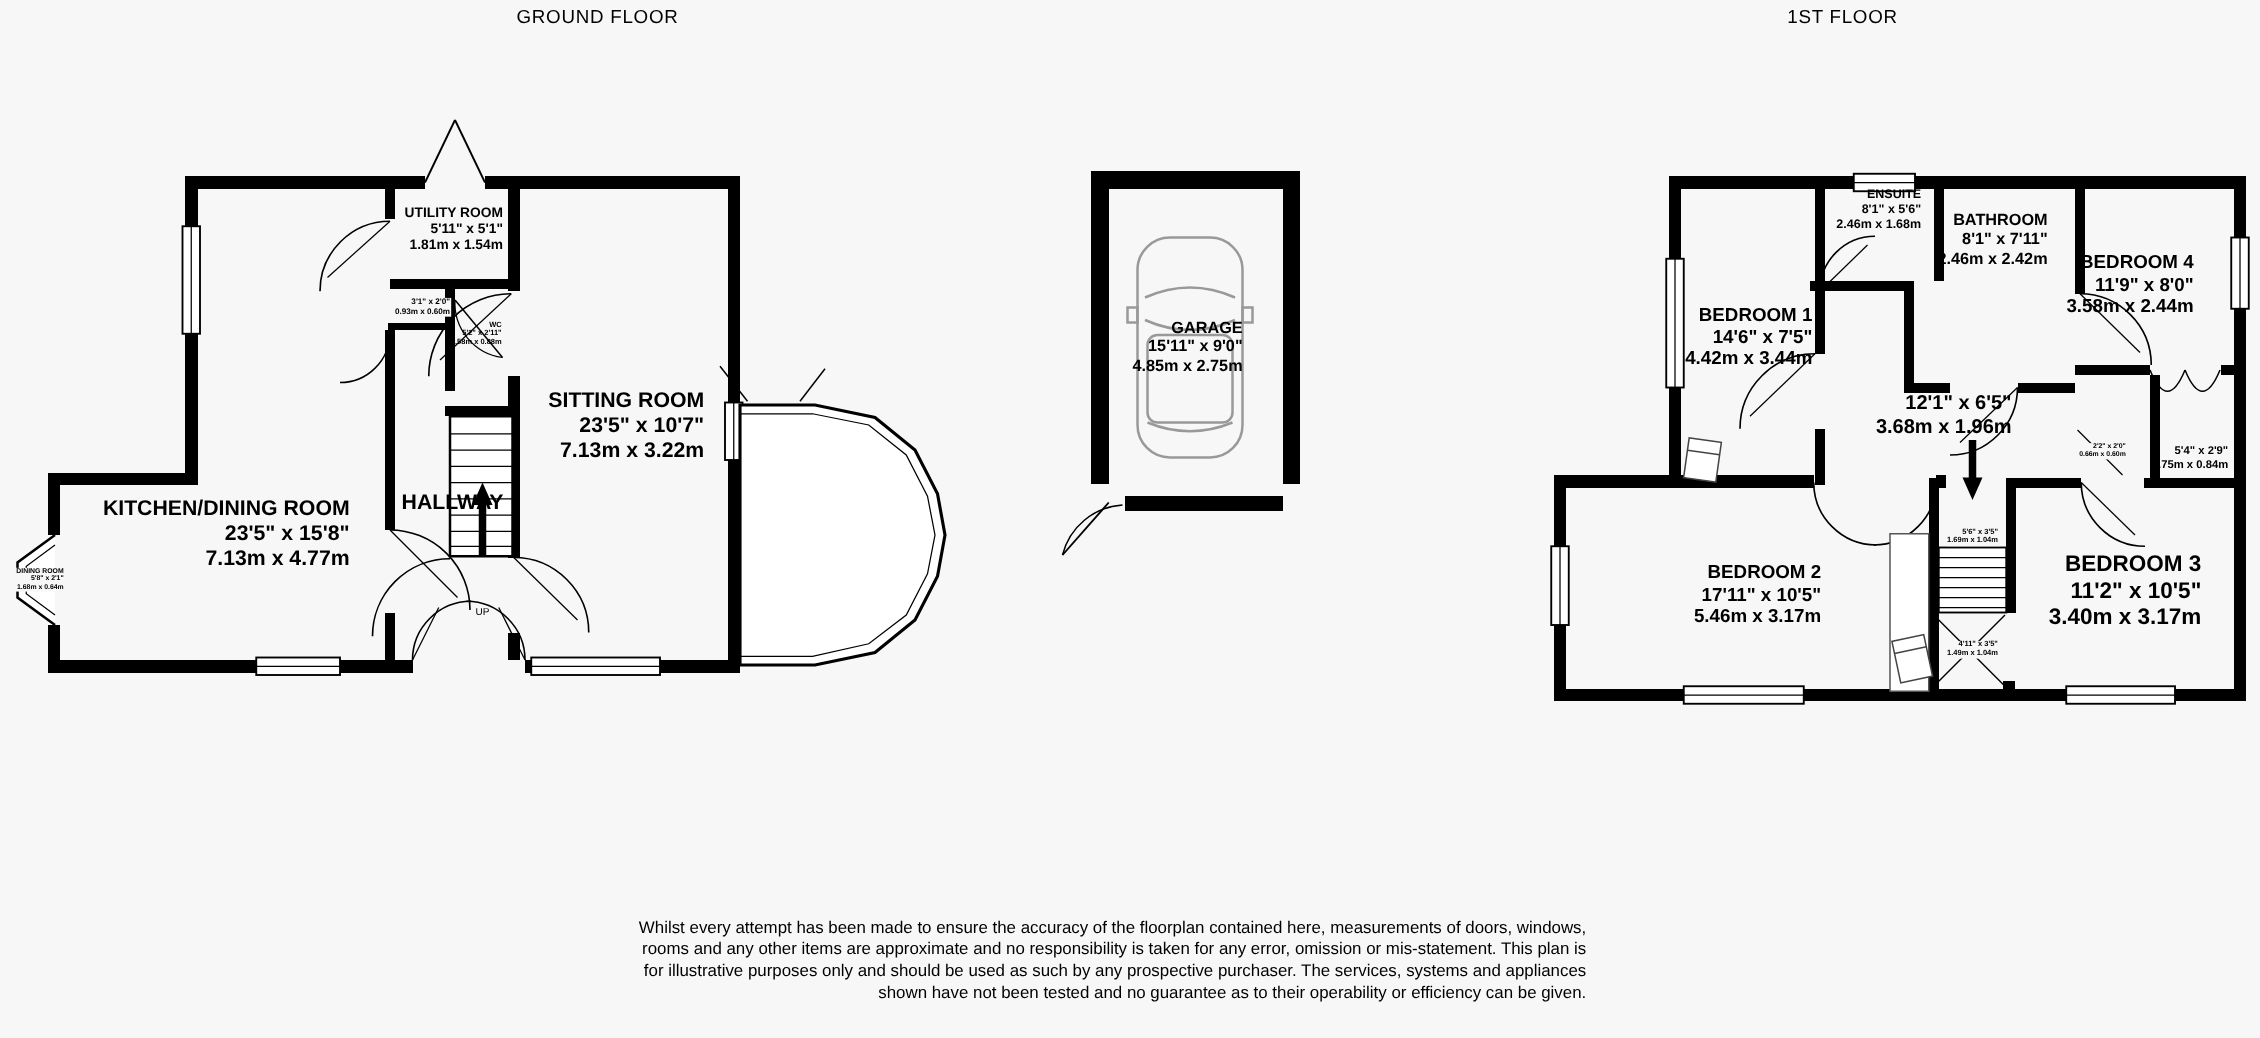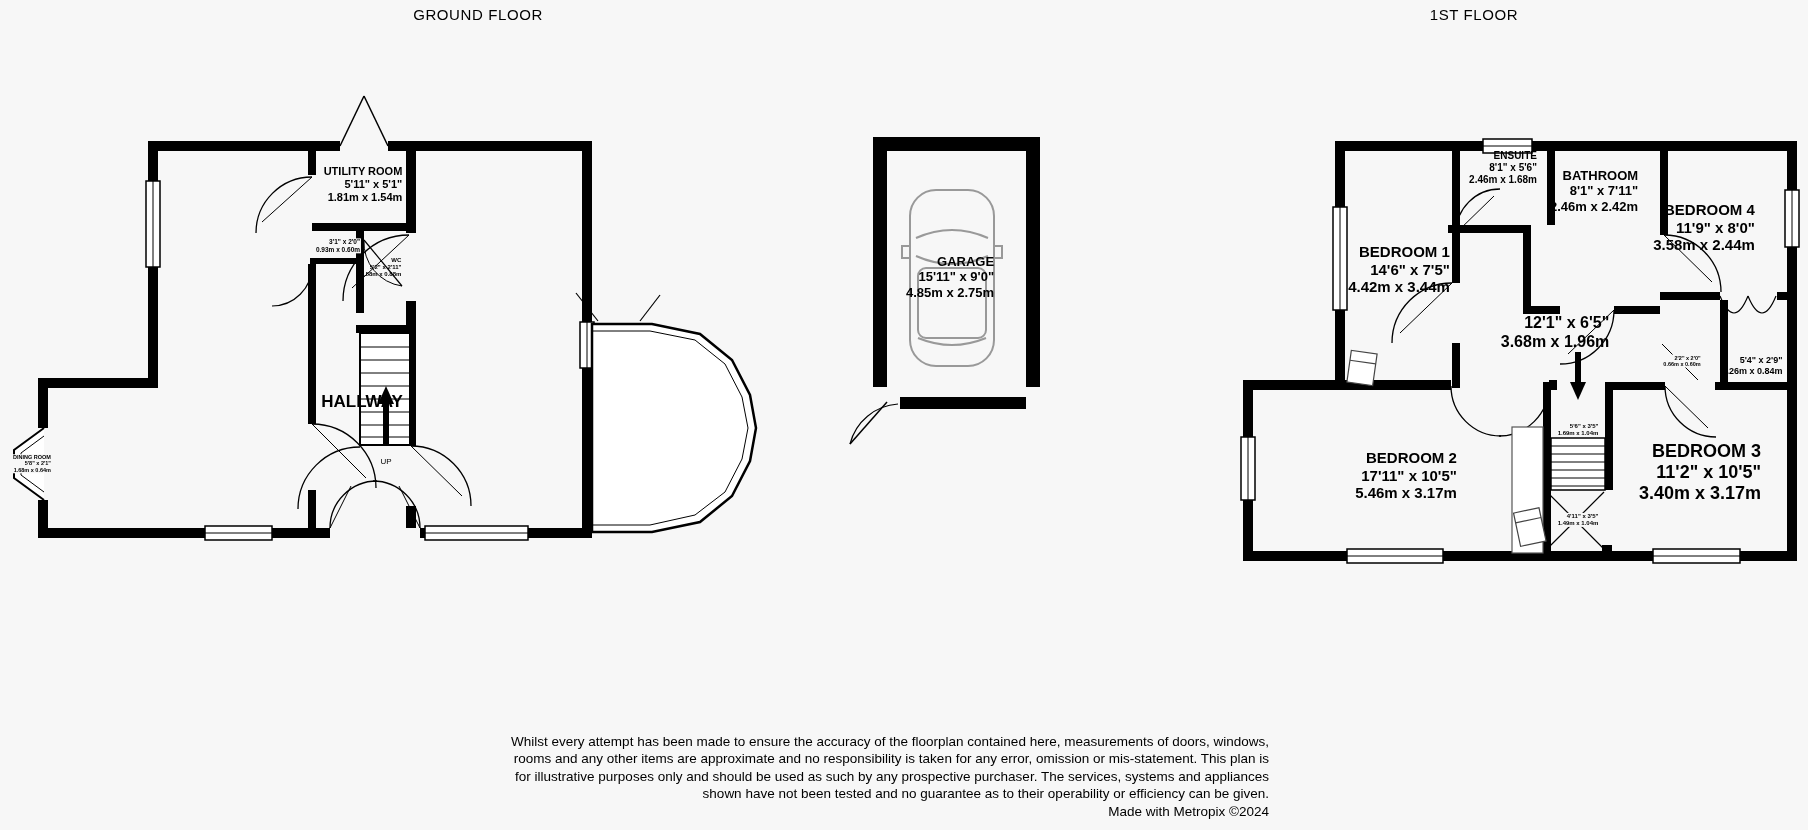--- a/index.html
+++ b/index.html
@@ -23,21 +23,21 @@
     z-index:5;
   }
   .lbl .ln{display:block;}
   .title{
     position:absolute;
     transform:translate(-50%,-50%);
     font-size:15px;font-weight:500;letter-spacing:.6px;
     white-space:nowrap;z-index:5;
   }
   .tinybg{background:#f7f7f7;padding:0 1px;}
-  .normalweight{font-weight:normal;}
+  .normalweight{font-weight:normal;margin-top:28px;}
   #footer{
     position:absolute;
     left:884px;top:733px;
     transform:translateX(-50%);
     width:770px;
     text-align:right;
     font-size:13.5px;line-height:1.28;
     z-index:5;
   }
   #footer .credit{display:block;margin-top:1px;}
@@ -278,29 +278,39 @@
     <span class="ln">3'1" x 2'0"</span>
     <span class="ln">0.93m x 0.60m</span>
   </div>
 
   <div class="lbl" style="left:381px;top:268px;font-size:6px">
     <span class="ln">WC</span>
     <span class="ln">5'2" x 2'11"</span>
     <span class="ln">1.58m x 0.88m</span>
   </div>
 
+  <div class="lbl" style="left:501px;top:341px;font-size:17px">
+    <span class="ln">SITTING ROOM</span>
+    <span class="ln">23'5" x 10'7"</span>
+    <span class="ln">7.13m x 3.22m</span>
+  </div>
 
   <div class="lbl" style="left:362px;top:402px;font-size:17px">
     <span class="ln">HALLWAY</span>
   </div>
 
   <div class="lbl normalweight" style="left:386px;top:462px;font-size:8px">
     <span class="ln">UP</span>
   </div>
 
+  <div class="lbl" style="left:181px;top:427px;font-size:17px">
+    <span class="ln">KITCHEN/DINING ROOM</span>
+    <span class="ln">23'5" x 15'8"</span>
+    <span class="ln">7.13m x 4.77m</span>
+  </div>
 
   <div class="lbl tinybg" style="left:32px;top:464px;font-size:5.5px">
     <span class="ln">DINING ROOM</span>
     <span class="ln">5'8" x 2'1"</span>
     <span class="ln">1.68m x 0.64m</span>
   </div>
 
 
   <div class="lbl" style="left:950px;top:277px;font-size:13px">
     <span class="ln">GARAGE</span>
@@ -332,21 +342,21 @@
     <span class="ln">3.58m x 2.44m</span>
   </div>
 
   <div class="lbl" style="left:1555px;top:333px;font-size:16px">
     <span class="ln">12'1" x 6'5"</span>
     <span class="ln">3.68m x 1.96m</span>
   </div>
 
   <div class="lbl" style="left:1752px;top:366px;font-size:9px">
     <span class="ln">5'4" x 2'9"</span>
-    <span class="ln">1.26m x 0.84m</span>
+    <span class="ln">0.75m x 0.84m</span>
   </div>
 
   <div class="lbl tinybg" style="left:1682px;top:361px;font-size:5.5px">
     <span class="ln">2'2" x 2'0"</span>
     <span class="ln">0.66m x 0.60m</span>
   </div>
 
   <div class="lbl tinybg" style="left:1578px;top:430px;font-size:6px">
     <span class="ln">5'6" x 3'5"</span>
     <span class="ln">1.69m x 1.04m</span>
@@ -364,16 +374,15 @@
   </div>
 
   <div class="lbl" style="left:1700px;top:473px;font-size:18px">
     <span class="ln">BEDROOM 3</span>
     <span class="ln">11'2" x 10'5"</span>
     <span class="ln">3.40m x 3.17m</span>
   </div>
 
   <div id="footer">
     <span>Whilst every attempt has been made to ensure the accuracy of the floorplan contained here, measurements of doors, windows, rooms and any other items are approximate and no responsibility is taken for any error, omission or mis-statement. This plan is for illustrative purposes only and should be used as such by any prospective purchaser. The services, systems and appliances shown have not been tested and no guarantee as to their operability or efficiency can be given.</span>
-    <span class="credit">Made with Metropix ©2024</span>
   </div>
 
 </div>
 
 </body></html>

